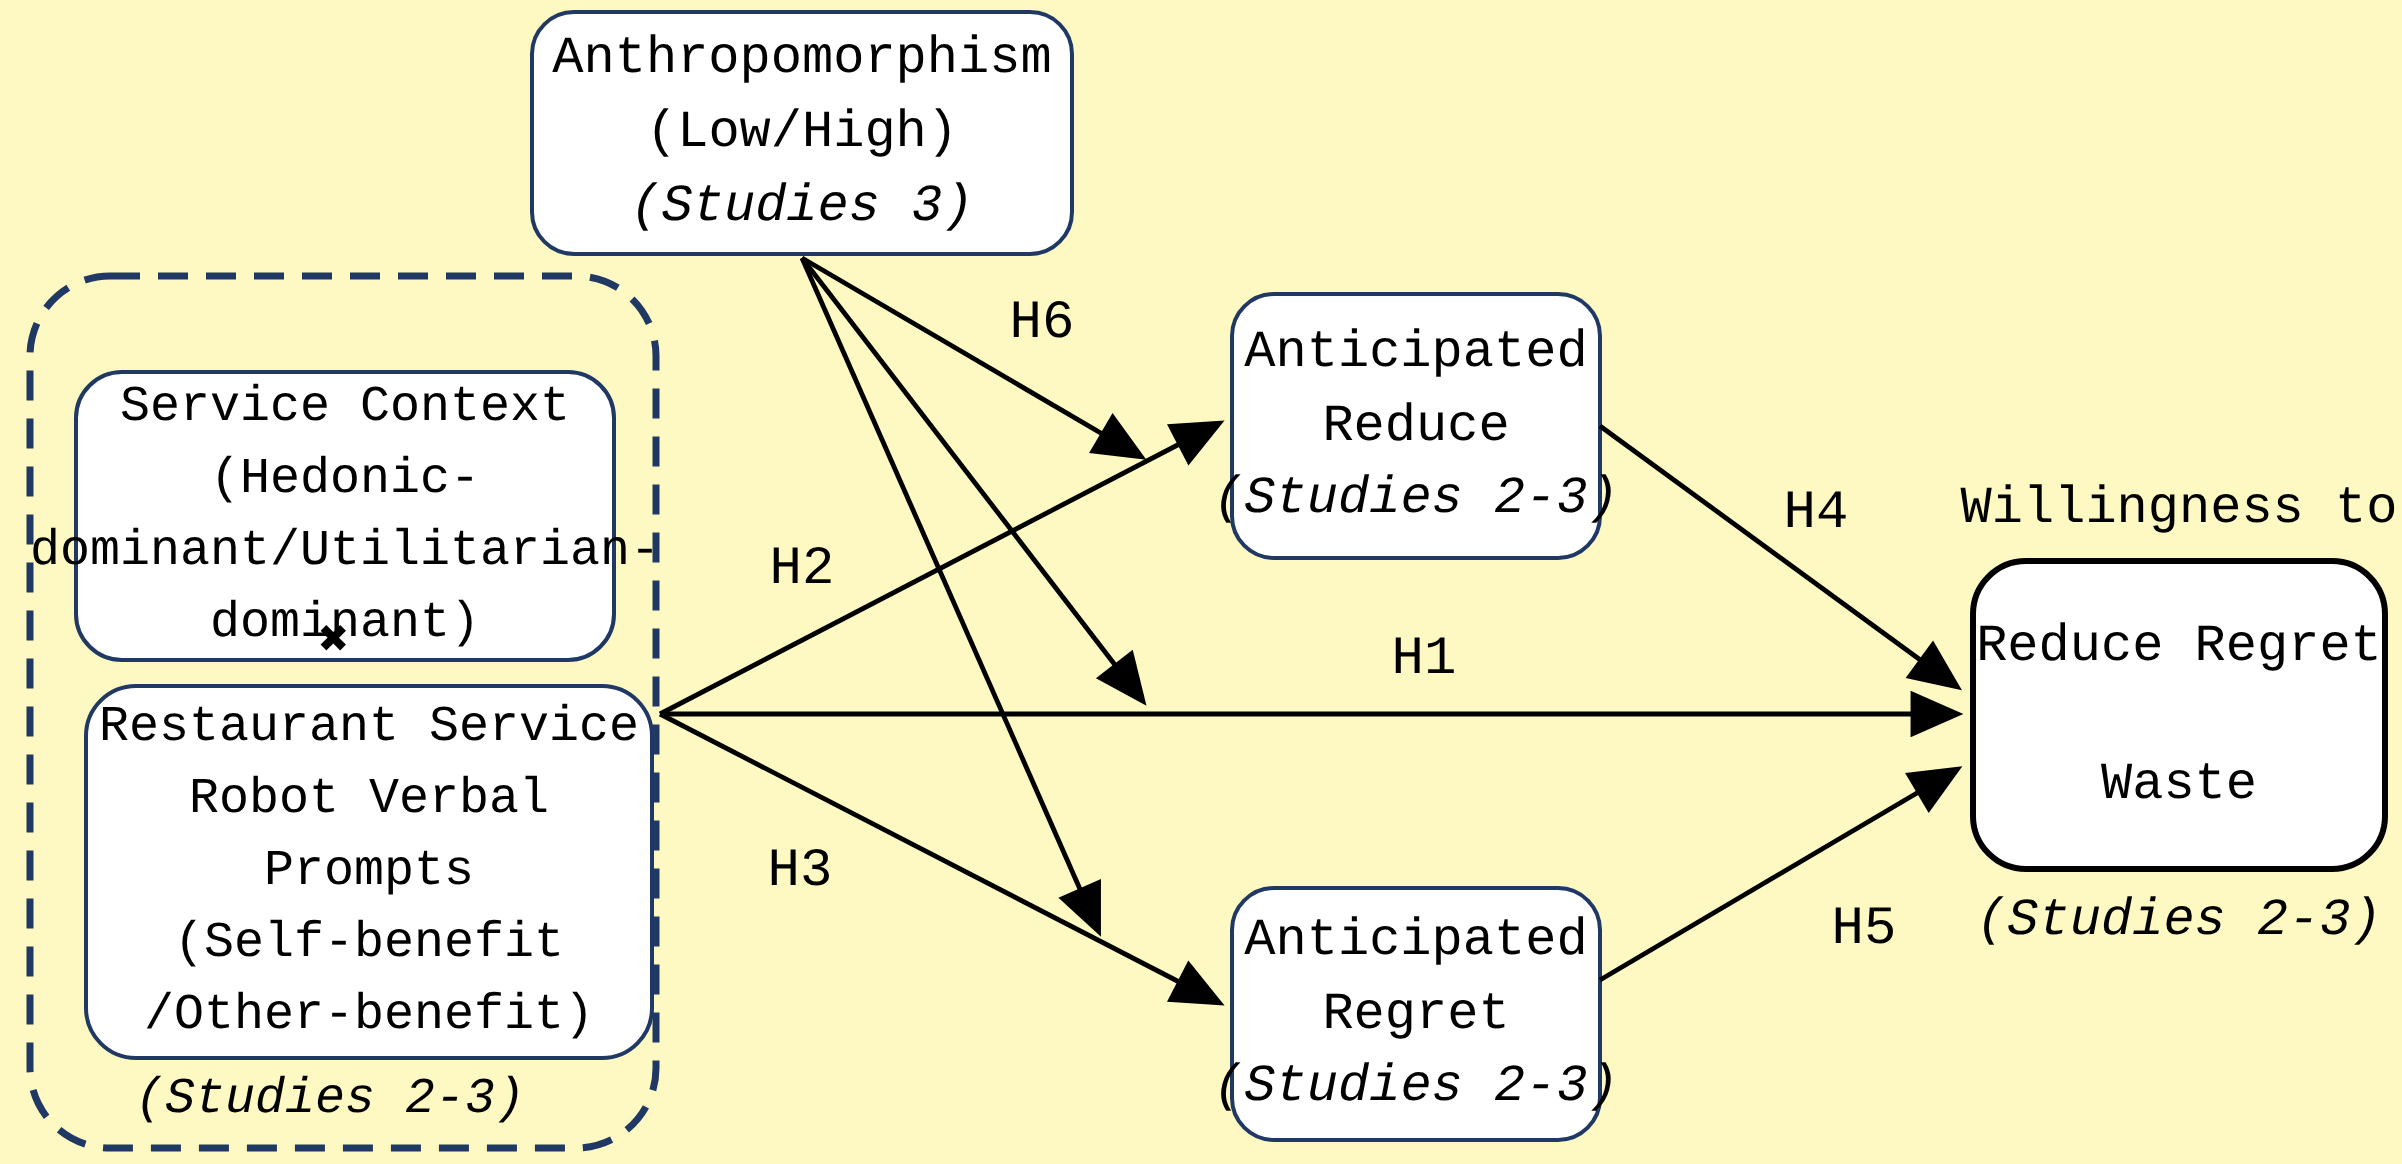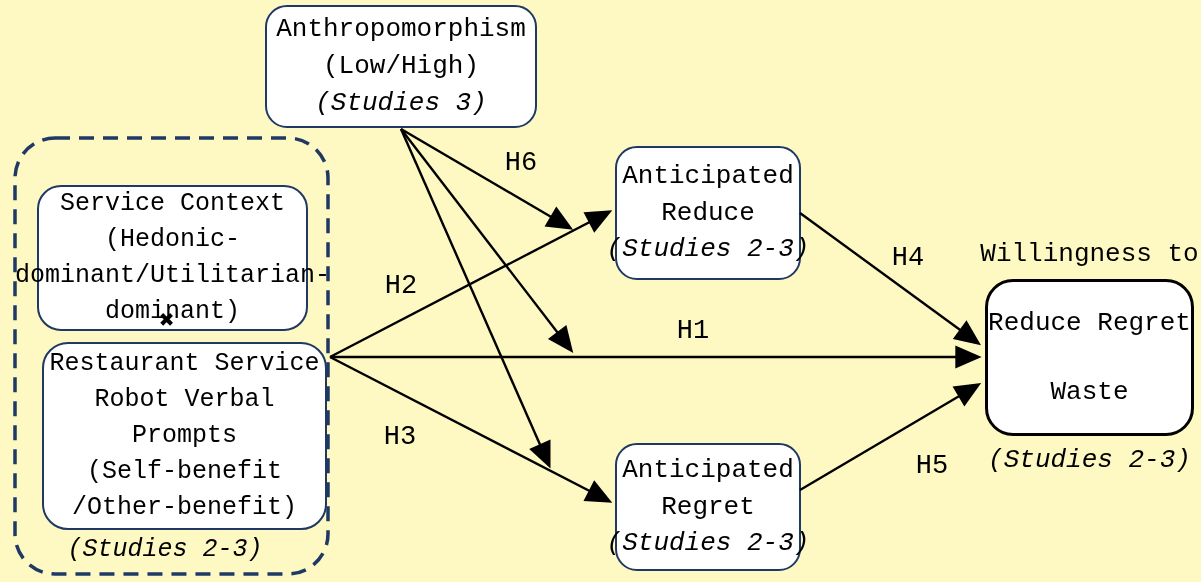--- a/index.html
+++ b/index.html
@@ -99,20 +99,20 @@
     <line x1="330" y1="357" x2="609" y2="501" stroke="#000" stroke-width="2.4" marker-end="url(#ah)"></line>
 
     <line x1="800" y1="213" x2="978" y2="343" stroke="#000" stroke-width="2.4" marker-end="url(#ah)"></line>
     <line x1="800" y1="490" x2="978" y2="385" stroke="#000" stroke-width="2.4" marker-end="url(#ah)"></line>
 
     <line x1="401" y1="129" x2="570" y2="228" stroke="#000" stroke-width="2.4" marker-end="url(#ah)"></line>
     <line x1="401" y1="129" x2="571" y2="350" stroke="#000" stroke-width="2.4" marker-end="url(#ah)"></line>
     <line x1="401" y1="129" x2="549" y2="465" stroke="#000" stroke-width="2.4" marker-end="url(#ah)"></line>
   </svg>
 
-  <div class="hlabel" style="left:693px; top:331px;">H1</div>
+  <div class="hlabel" style="left:712px; top:331px;">H1</div>
   <div class="hlabel" style="left:401px; top:286px;">H2</div>
   <div class="hlabel" style="left:400px; top:437px;">H3</div>
   <div class="hlabel" style="left:908px; top:258px;">H4</div>
   <div class="hlabel" style="left:908px; top:466px;margin-left:24px;">H5</div>
   <div class="hlabel" style="left:521px; top:163px;">H6</div>
 
 </div>
 
 </body></html>

